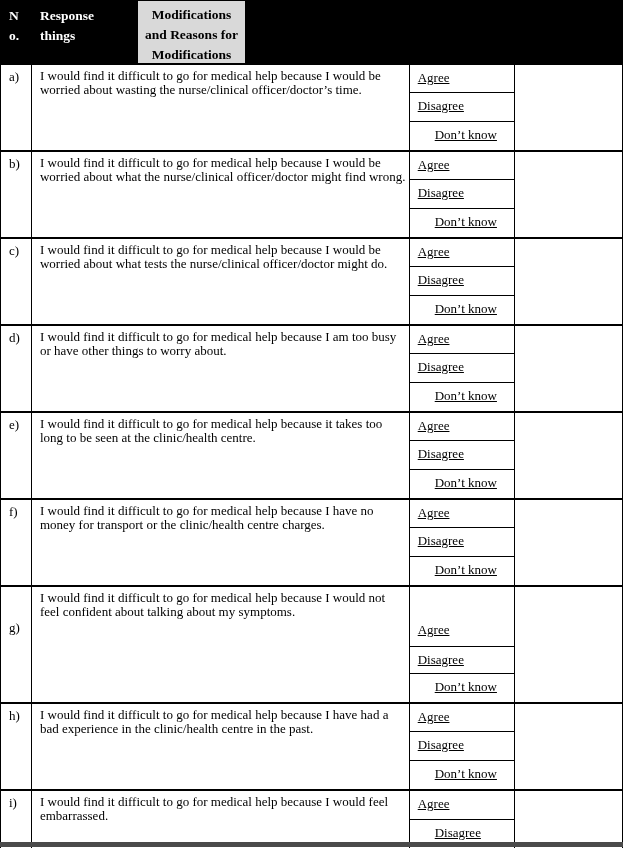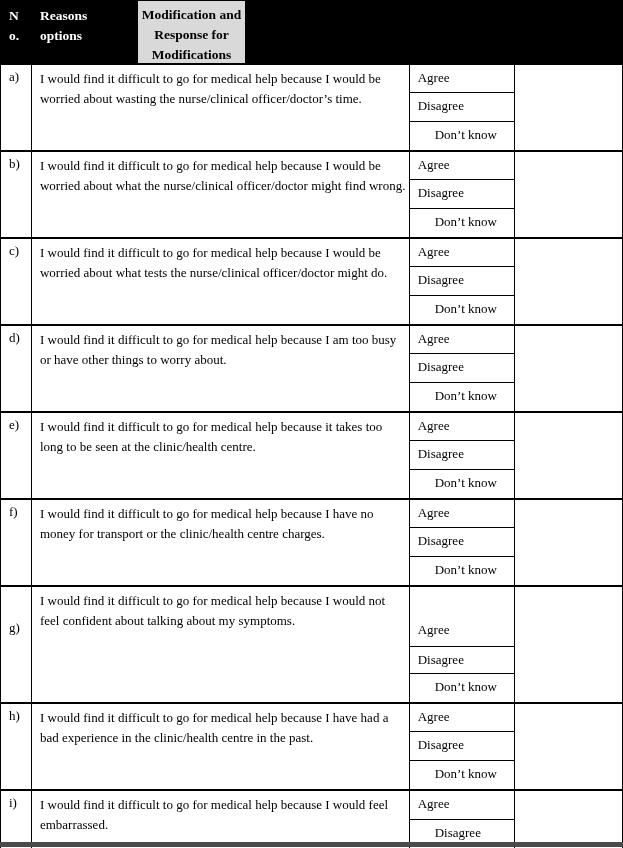--- a/index.html
+++ b/index.html
@@ -64,36 +64,37 @@
     width: 31px;
     border-right: 1px solid var(--border, #000);
     font-size: 13px;
     padding: 4px 0 0 8px;
   }
   .row.tall .no-cell { padding-top: 33px; }
   .q-cell {
     width: 379px;
     border-right: 1px solid var(--border, #000);
     font-size: 13px;
-    line-height: 20px;
+    line-height: 14px;
     padding: 4px 2px 0 8px;
   }
   .r-cell {
     width: 106px;
     border-right: 1px solid var(--border, #000);
     display: flex;
     flex-direction: column;
   }
   .m-cell { width: 107px; }
 
   .opt {
     height: 29px;
     border-bottom: 1px solid var(--border, #000);
     font-size: 13px;
     padding: 5px 2px 0 8px;
+    text-decoration: underline;
   }
   .r-cell .opt:last-child { border-bottom: none; margin-left: 17px; }
   .row.cut .r-cell .opt:last-child { border-bottom: 1px solid var(--border, #000); }
 
   .row.tall .opt:first-child {
     height: 61px;
     display: flex;
     align-items: flex-end;
     padding: 0 2px 8px 8px;
   }
@@ -113,22 +114,22 @@
 <body>
 
 <div class="page">
   <div class="qtable">
 
     <div class="hrow">
       <div class="hcell no">
         <div>N</div>
         <div>o.</div>
       </div>
-      <div class="hcell r">Reasons options</div>
-      <div class="hcell m">Modification and Response for Modifications</div>
+      <div class="hcell r">Response things</div>
+      <div class="hcell m">Modifications and Reasons for Modifications</div>
     </div>
 
     <div id="table-body">
         <div class="row">
     <div class="cell no-cell">
       <span class="no-label">a)</span>
     </div>
     <div class="cell q-cell">
       <span class="q-text">I would find it difficult to go for medical help because I would be worried about wasting the nurse/clinical officer/doctor’s time.</span>
     </div>

